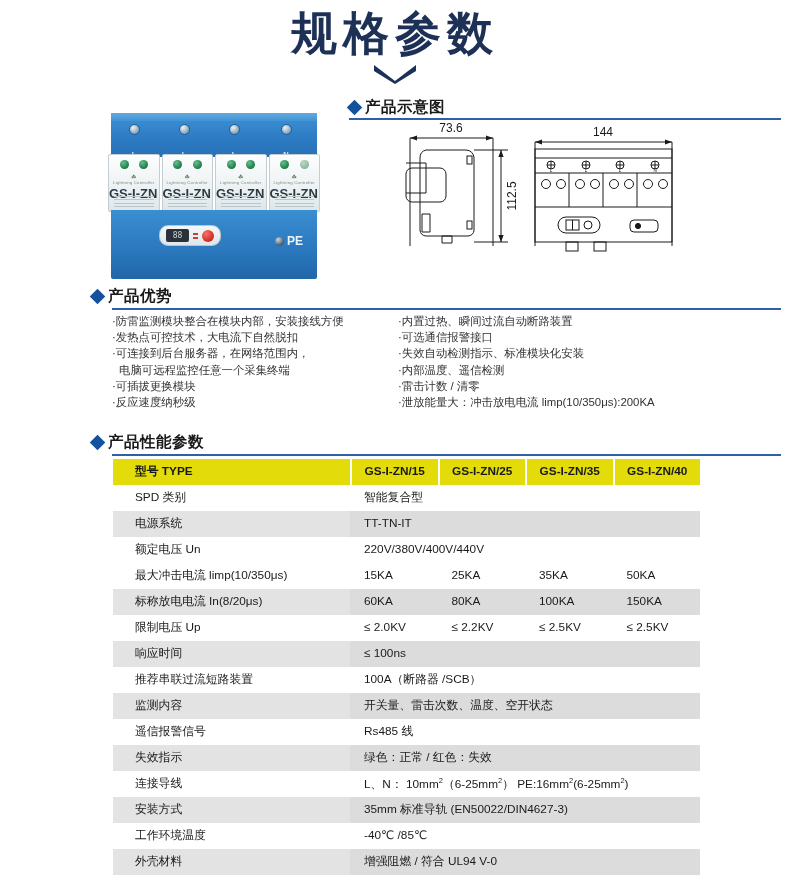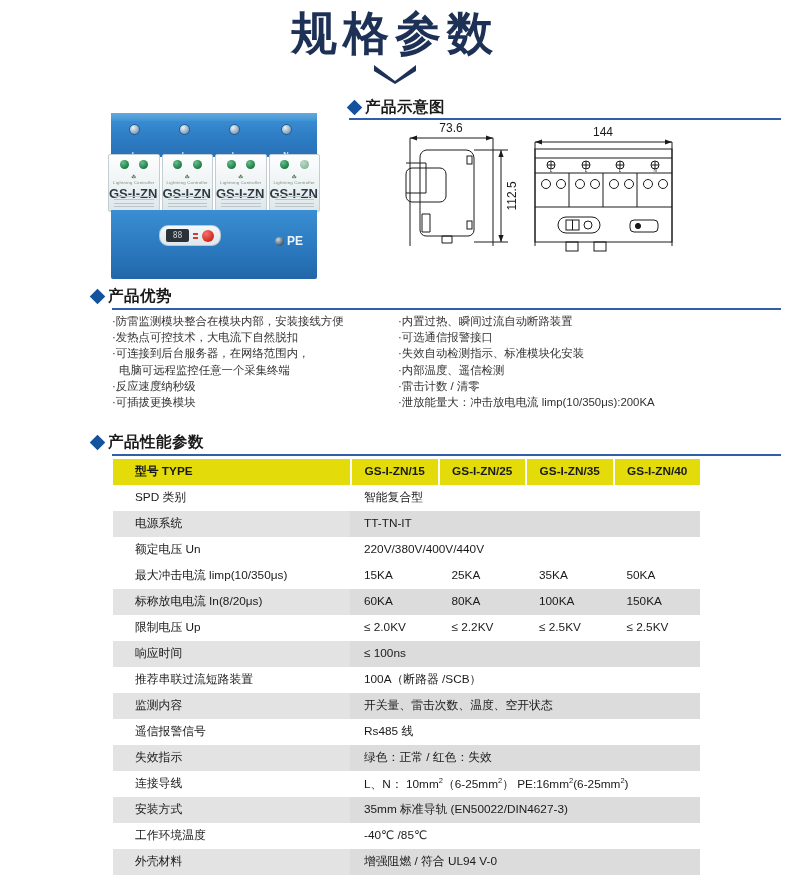--- a/index.html
+++ b/index.html
@@ -345,22 +345,22 @@
     <span class="diamond"></span>
     <span class="sec-title">产品优势</span>
   </div>
   <div class="sec-rule" style="left:112px; top:308px; width:669px;"></div>
 
   <ul class="adv adv-left">
     <li>·防雷监测模块整合在模块内部，安装接线方便</li>
     <li>·发热点可控技术，大电流下自然脱扣</li>
     <li>·可连接到后台服务器，在网络范围内，</li>
     <li class="cont">电脑可远程监控任意一个采集终端</li>
+    <li>·可插拔更换模块</li>
     <li>·反应速度纳秒级</li>
-    <li>·可插拔更换模块</li>
   </ul>
 
   <ul class="adv adv-right">
     <li>·内置过热、瞬间过流自动断路装置</li>
     <li>·可选通信报警接口</li>
     <li>·失效自动检测指示、标准模块化安装</li>
     <li>·内部温度、遥信检测</li>
     <li>·雷击计数 / 清零</li>
     <li>·泄放能量大：冲击放电电流 limp(10/350μs):200KA</li>
   </ul>

